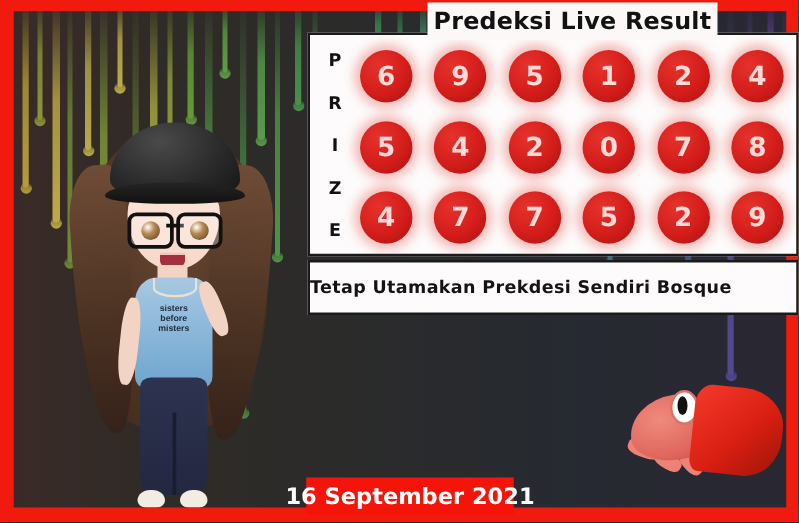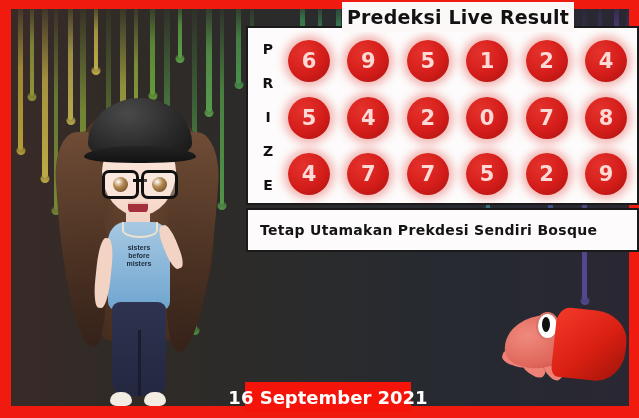--- a/index.html
+++ b/index.html
@@ -102,21 +102,21 @@
      flex-direction:column;justify-content:space-between;align-items:center;}
   .prize-col span{font-family:"DejaVu Sans",sans-serif;font-size:14px;font-weight:bold;color:#111;line-height:1;}
   .grid{position:absolute;left:40px;top:12px;right:10px;height:155px;
      display:flex;flex-direction:column;justify-content:space-between;}
   .grid-row{display:flex;justify-content:space-between;}
   .ball{width:42px;height:42px;border-radius:50%;
      background:radial-gradient(circle at 35% 30%,#e5322c 0%,#d41d1a 55%,#a81210 100%);
      box-shadow:0 0 9px 4px rgba(220,40,30,.35);
      display:flex;align-items:center;justify-content:center;
      font-family:"DejaVu Sans",sans-serif;font-size:21px;font-weight:bold;color:#ffd9d6;}
-  .note{padding-left:12px;font-family:"DejaVu Sans",sans-serif;font-size:14px;font-weight:bold;
+  .note{font-family:"DejaVu Sans",sans-serif;font-size:14px;font-weight:bold;
      color:#141414;letter-spacing:.3px;white-space:nowrap;}
 
   
   .date-band{position:absolute;left:245px;top:382px;width:166px;height:30px;background:#f5140a;
      display:flex;align-items:center;justify-content:center;z-index:7;}
   .date-txt{font-family:"DejaVu Sans",sans-serif;font-size:18px;font-weight:bold;color:#fff;
      white-space:nowrap;}
 </style>
 </head>
 <body>

